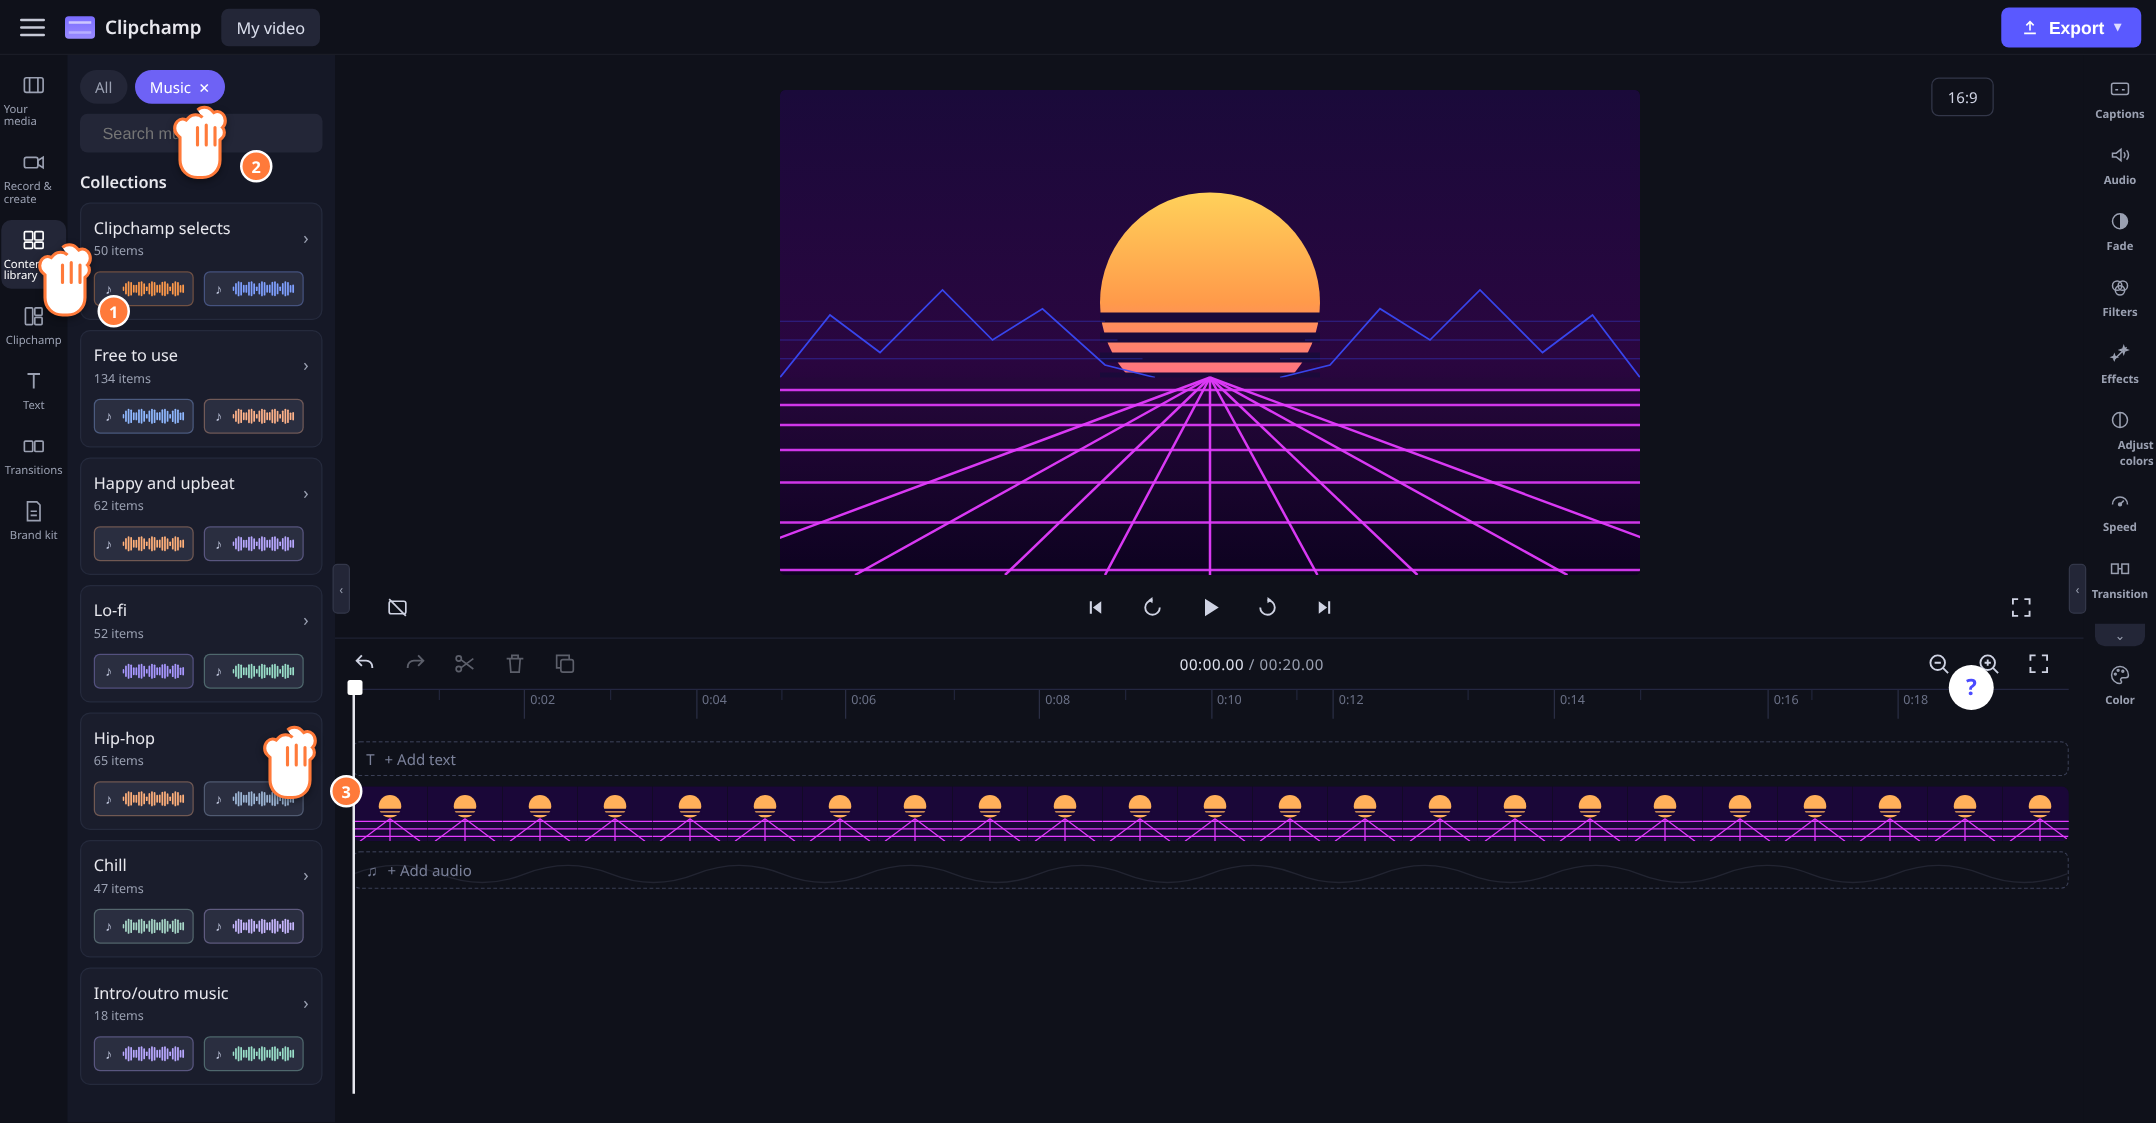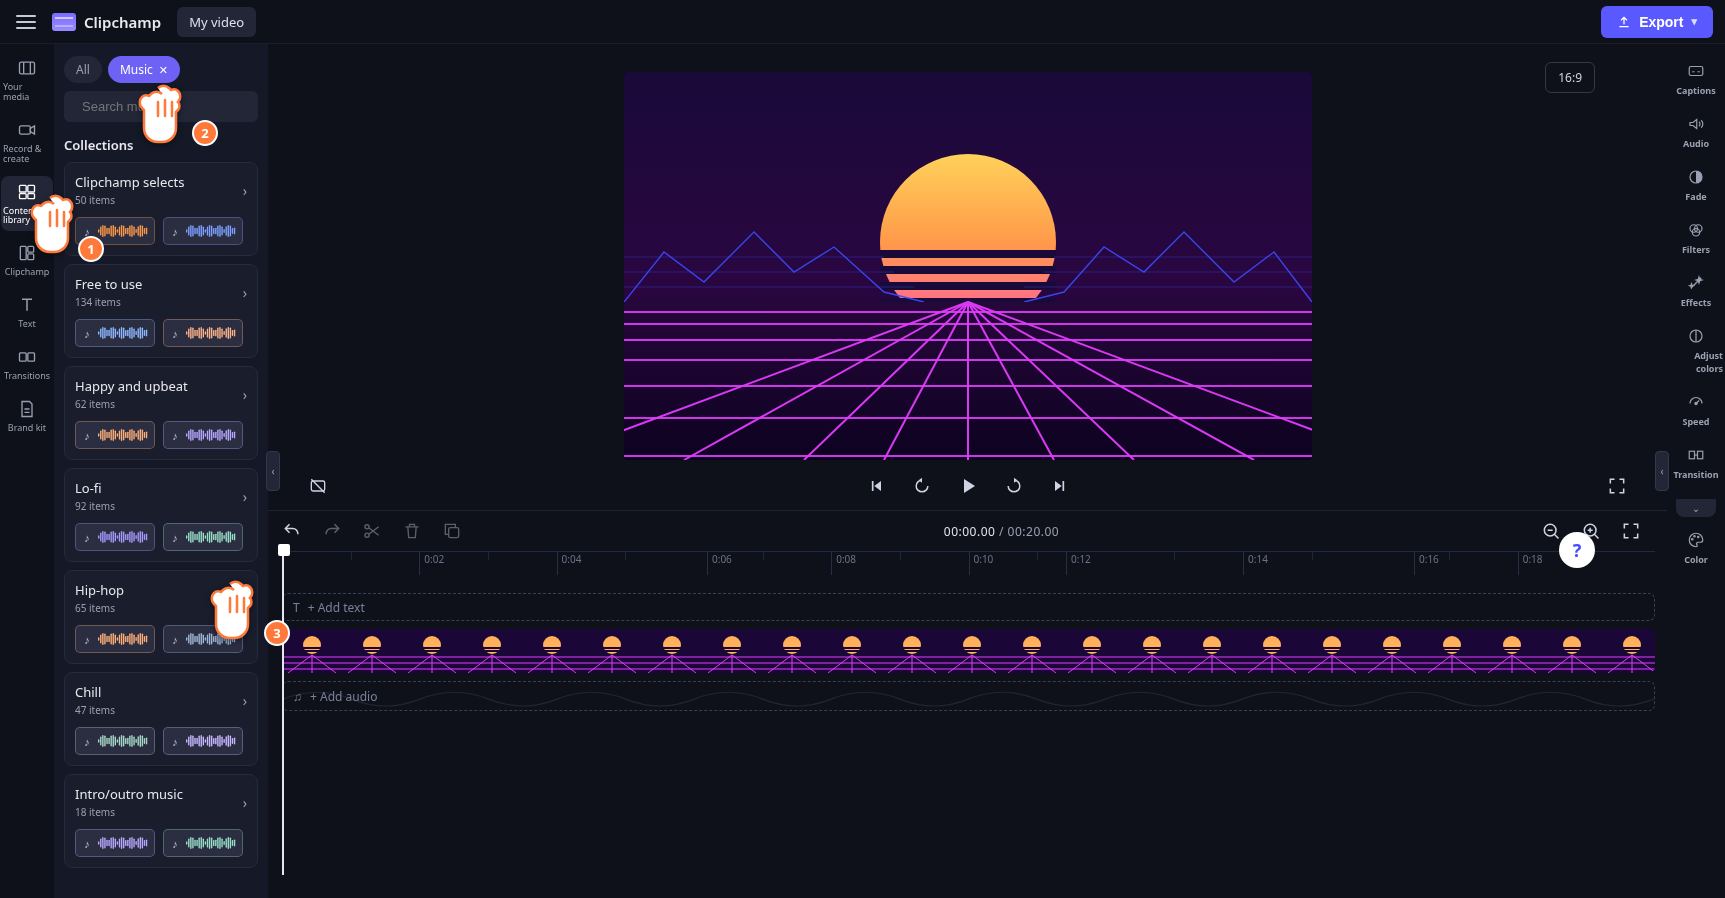--- a/index.html
+++ b/index.html
@@ -439,21 +439,21 @@
                       </g>
                     </svg>
                   </div>
                 </div>
       </div>
     </div>
             <div class="coll">
       <div class="coll-head">
                 <div>
                   <div class="coll-title">Lo-fi</div>
-      <div class="coll-sub">92 items</div>
+      <div class="coll-sub">52 items</div>
                 </div>
       <span class="chev-r">›</span>
               </div>
       <div class="thumbs">
         <div class="thumb" style="border-color:#a898ff55">
                   <span class="note">♪</span>
                   <div class="wave">
                     <svg viewBox="0 0 60 16">
                       <g fill="#a898ff">
                         <rect x="0" y="6" width="1.6" height="4" rx=".8"></rect>
@@ -917,21 +917,21 @@
               </span>
           </div>
         </div>
         <div style="position:relative;">
           <div class="ruler" id="ruler">
             <div class="playhead"></div>
           <div class="tick" style="left:137.3px">0:02</div>
               <div class="tick small" style="left:68.65px"></div>
               <div class="tick" style="left:274.6px">0:04</div>
               <div class="tick small" style="left:205.95000000000002px"></div>
-              <div class="tick" style="left:425px">0:06</div>
+              <div class="tick" style="left:394px">0:06</div>
               <div class="tick small" style="left:343.25px"></div>
               <div class="tick" style="left:549.2px">0:08</div>
               <div class="tick small" style="left:480.55000000000007px"></div>
               <div class="tick" style="left:686.5px">0:10</div>
               <div class="tick small" style="left:617.85px"></div>
               <div class="tick" style="left:784px">0:12</div>
               <div class="tick small" style="left:755.15px"></div>
               <div class="tick" style="left:961.0999999999999px">0:14</div>
               <div class="tick small" style="left:892.4499999999999px"></div>
               <div class="tick" style="left:1132px">0:16</div>

